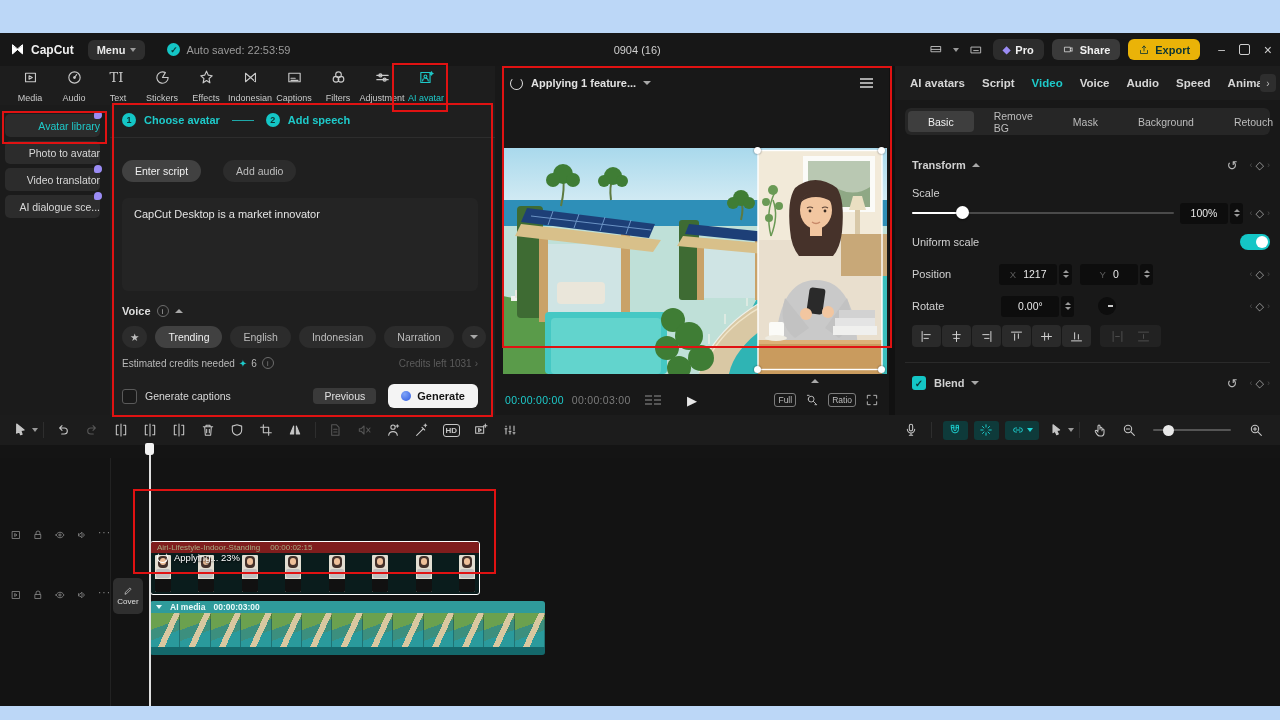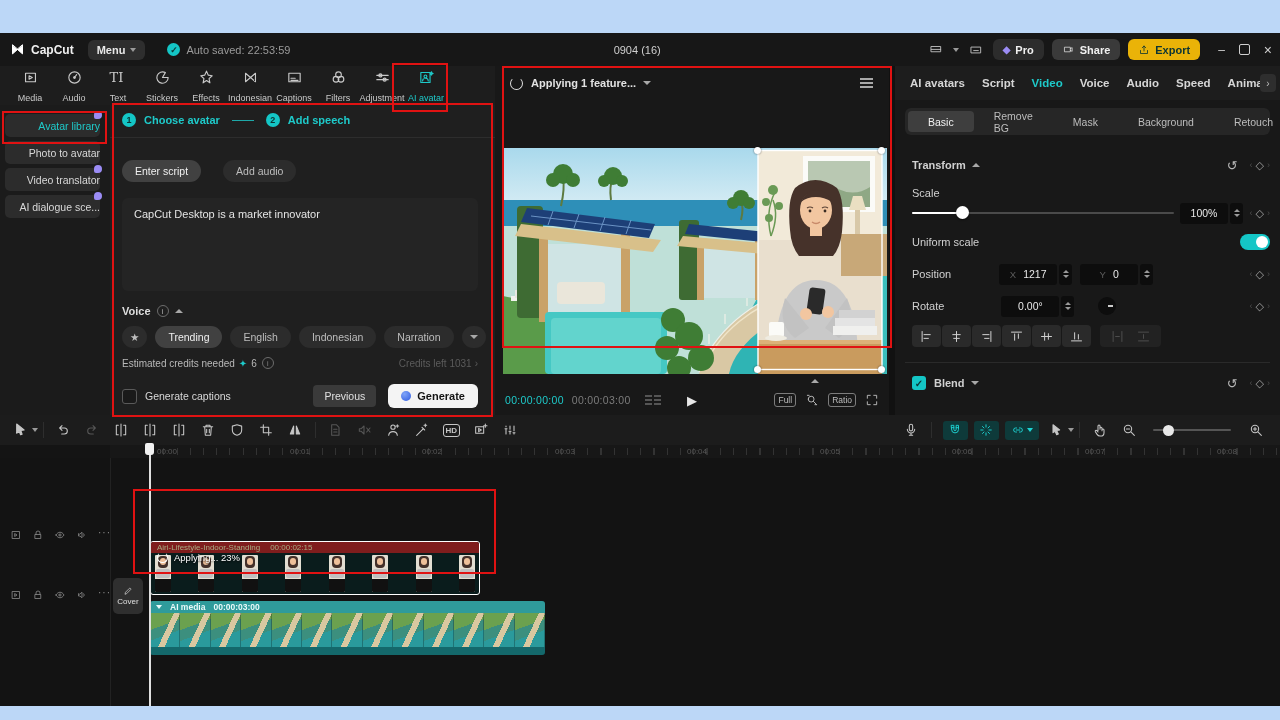--- a/index.html
+++ b/index.html
@@ -59,21 +59,21 @@
   .caret-d{width:0;height:0;border-left:4px solid transparent;border-right:4px solid transparent;border-top:4.5px solid #a8a8a8;}
   .voice-chips{position:absolute;left:12px;top:221px;width:360px;display:flex;align-items:center;gap:8px;}
   .chip.icon-chip{padding:0 8px;}
   .filter-ic{width:15px;height:15px;color:#c9c9c9;}
   .credits-row{position:absolute;left:12px;top:252px;width:356px;display:flex;align-items:center;font-size:10px;color:#b8b8b8;}
   .spark{color:#1ecaca;margin:0 4px;font-size:10px;}
   .credits-left{margin-left:auto;color:#5b5b5b;display:flex;align-items:center;gap:3px;}
   .gen-row{position:absolute;left:12px;top:279px;width:356px;display:flex;align-items:center;}
   .cb-off{width:13px;height:13px;border:1.3px solid #5a5a5a;border-radius:3px;background:#1a1a1a;margin-right:8px;}
   .gen-lab{font-size:10.5px;color:#d8d8d8;}
-  .prev-btn{margin-left:auto;height:22px;background:#3a3a3a;border-radius:4px;color:#e0e0e0;font-size:10.5px;display:flex;align-items:center;padding:0 11px;}
+  .prev-btn{margin-left:auto;height:16px;background:#3a3a3a;border-radius:4px;color:#e0e0e0;font-size:10.5px;display:flex;align-items:center;padding:0 11px;}
   .gen-btn{margin-left:12px;height:24px;background:#f4f4f4;border-radius:6px;color:#141414;font-size:11px;font-weight:bold;display:flex;align-items:center;gap:6px;padding:0 13px;}
   .gen-dot{width:10px;height:10px;border-radius:50%;background:radial-gradient(circle at 35% 30%,#7fa4f8,#2f5be0);}
   
   #preview{position:absolute;left:495px;top:33px;width:400px;height:349px;background:#181818;border-right:6px solid #111;box-sizing:border-box;}
   .pv-head{position:absolute;left:0;top:2px;width:394px;height:30px;display:flex;align-items:center;color:#e2e2e2;font-size:11px;font-weight:bold;}
   .spinner{width:11px;height:11px;border:1.6px solid #e2e2e2;border-top-color:transparent;border-radius:50%;margin:0 8px 0 15px;animation:spin 1.2s linear infinite;}
   @keyframes spin{to{transform:rotate(360deg)}}
   .burger{margin-left:auto;margin-right:16px;display:flex;flex-direction:column;gap:2.5px;}
   .burger i{width:13px;height:1.6px;background:#a8a8a8;}
   .pv-video{position:absolute;left:8px;top:82px;width:384px;height:226px;background:#000;}
@@ -777,31 +777,20 @@
             </svg></span>
       <span class="zoom-slider">
             <i class="zoom-knob"></i>
           </span>
       <span class="tt-ic"><svg viewBox="0 0 24 24" width="100%" height="100%" fill="none" stroke="currentColor" stroke-width="1.6" stroke-linecap="round" stroke-linejoin="round">
               <path d="M10.5 10.5m-5.5 0a5.5 5.5 0 1 0 11 0a5.5 5.5 0 1 0-11 0 M14.5 14.5L20 20 M8 10.5h5 M10.5 8v5"></path>
             </svg></span>
     </div>
   </div>
 
-  <div id="ruler">
-    <span class="ruler-lab" style="left:47px;">00:00</span>
-    <span class="ruler-lab" style="left:180px;">00:01</span>
-    <span class="ruler-lab" style="left:312px;">00:02</span>
-    <span class="ruler-lab" style="left:445px;">00:03</span>
-    <span class="ruler-lab" style="left:577px;">00:04</span>
-    <span class="ruler-lab" style="left:710px;">00:05</span>
-    <span class="ruler-lab" style="left:842px;">00:06</span>
-    <span class="ruler-lab" style="left:975px;">00:07</span>
-    <span class="ruler-lab" style="left:1107px;">00:08</span>
-  </div>
 
   <div id="tracks">
     <div class="gutter-line"></div>
     <div class="gutter-row" style="top:68px;">
       <span class="g-ic"><svg viewBox="0 0 24 24" width="100%" height="100%" fill="none" stroke="currentColor" stroke-width="1.6" stroke-linecap="round" stroke-linejoin="round">
               <path d="M5 5h14v14H5z M10 9.5l4 2.5-4 2.5z"></path>
             </svg></span>
       <span class="g-ic"><svg viewBox="0 0 24 24" width="100%" height="100%" fill="none" stroke="currentColor" stroke-width="1.6" stroke-linecap="round" stroke-linejoin="round">
               <path d="M8 11V8a4 4 0 0 1 8 0v3 M6.5 11h11v8h-11z"></path>
             </svg></span>

